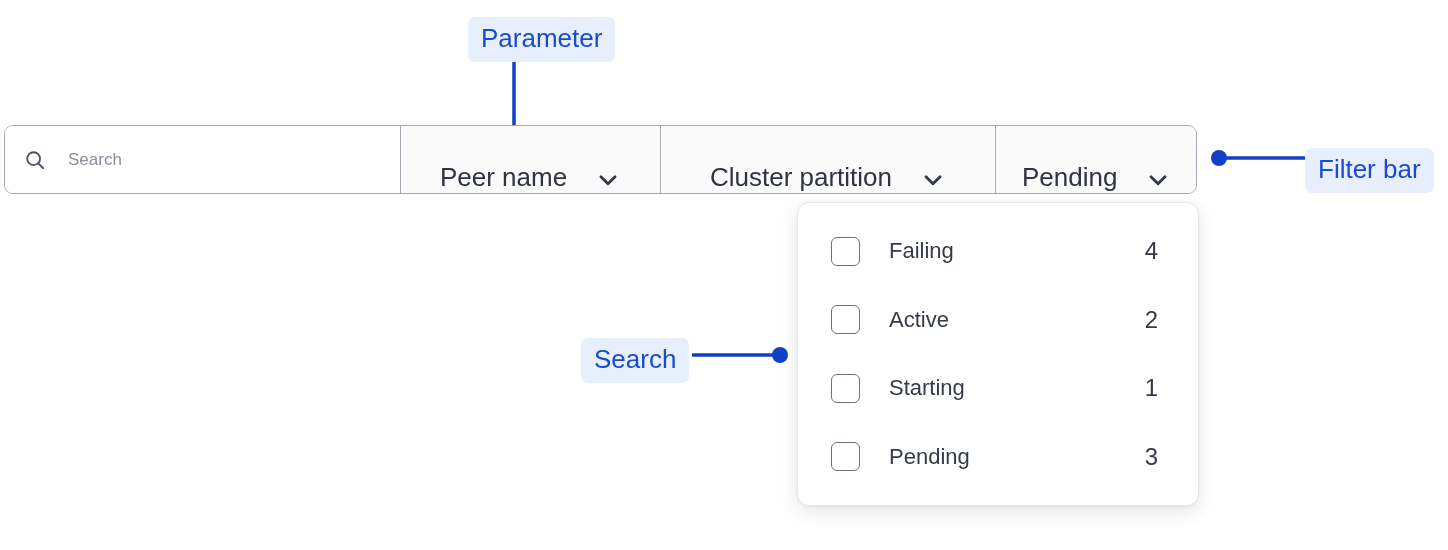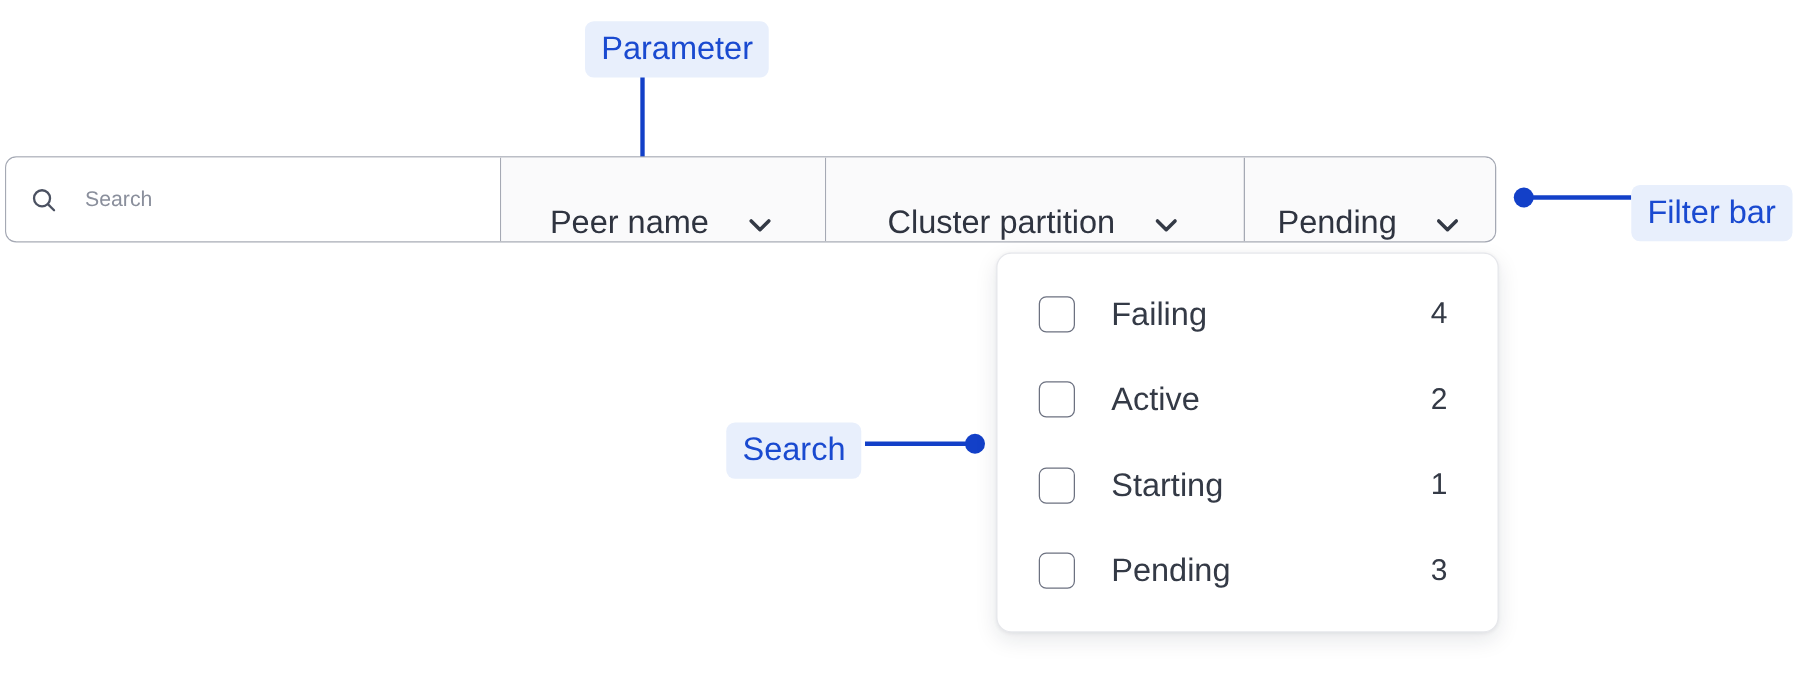--- a/index.html
+++ b/index.html
@@ -126,21 +126,21 @@
     height: 29px;
     flex: 0 0 29px;
     border: 1.8px solid #6c7180;
     border-radius: 6px;
     background: #ffffff;
     box-sizing: border-box;
   }
   .dd-label {
     flex: 1 1 auto;
     margin-left: 29px;
-    font-size: 26px;
+    font-size: 22px;
     color: #343a46;
     white-space: nowrap;
   }
   .dd-count {
     font-size: 24px;
     color: #343a46;
     text-align: right;
   }
 
   

